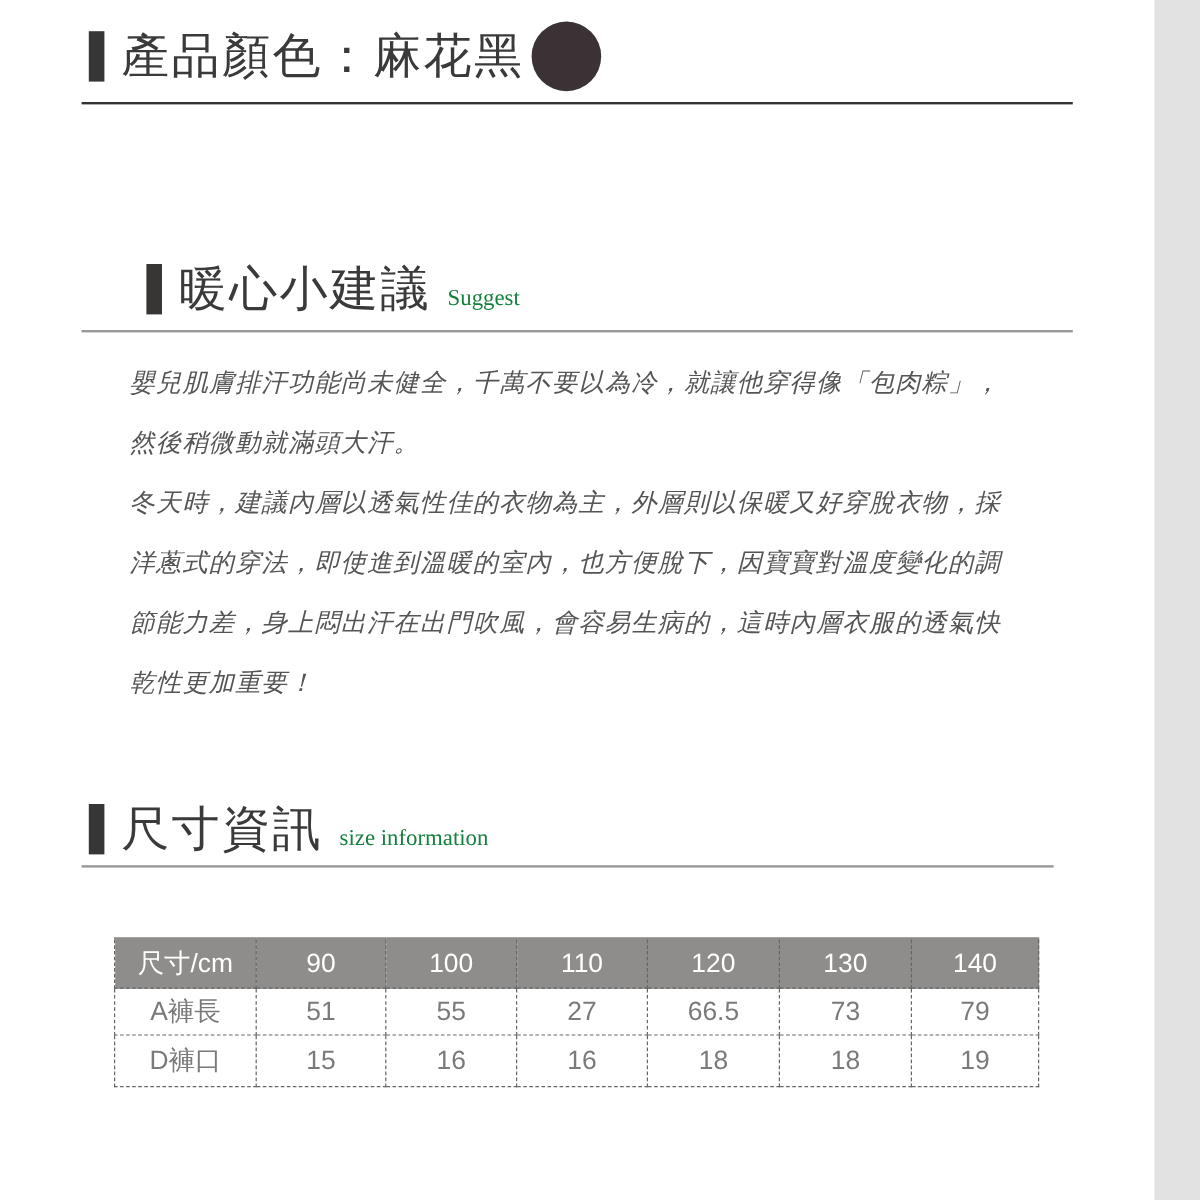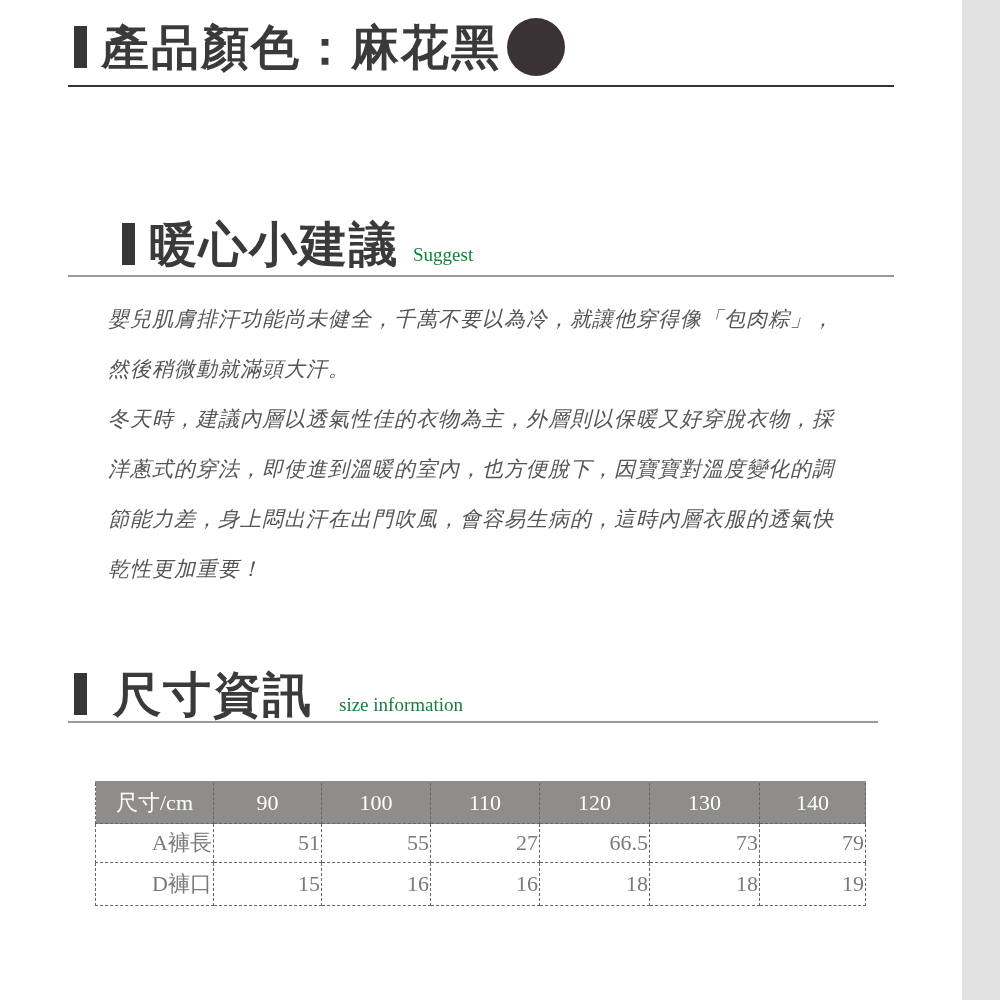--- a/index.html
+++ b/index.html
@@ -8,45 +8,45 @@
     background:#ffffff;
     font-family:"DejaVu Sans", "Liberation Sans", sans-serif;
     color:#333;
   }
   .side-gutter {
     position:absolute; left:962px; top:0; width:38px; height:1000px;
     background:#e2e2e2;
   }
   .section-head { position:absolute; display:flex; align-items:center; }
   .head-bar { width:13px; height:42px; background:#383535; margin-right:14px; }
-  .head-title { font-size:48px; color:#3a3a3a; letter-spacing:2px; font-weight:700; line-height:1; }
+  .head-title { font-size:40px; color:#3a3a3a; letter-spacing:2px; font-weight:400; line-height:1; }
   .head-sub { font-size:19px; color:#15803d; margin-left:14px; align-self:flex-end; padding-bottom:2px;font-family:Liberation Serif, serif; }
   .color-swatch { width:58px; height:58px; border-radius:50%; margin-left:6px; }
   .rule { position:absolute; height:2px; }
 
   .advice {
     position:absolute; left:108px; top:294px; width:740px;
     font-size:21px; color:#555; line-height:50px; letter-spacing:1px;font-style:italic;
   }
   .advice p { margin:0; }
 
   table.size {
     position:absolute; left:95px; top:781px; width:770px;
     border-collapse:collapse; table-layout:fixed;
-    font-family:Liberation Serif, serif;
+    font-family:Liberation Sans, sans-serif;
   }
   table.size th, table.size td {
     text-align:center; font-size:22px; font-weight:normal;
     border:1px dashed #666;
   }
   table.size th {
     background:#8e8d8b; color:#fff; height:38px;
     border-top:2px solid #8e8d8b;
   }
-  table.size td { color:#7a7a7a; height:40px;text-align:right; }
+  table.size td { color:#7a7a7a; height:40px; }
   table.size tr:first-child td { height:36px; }
   table.size .rowhead { color:#7a7a7a; }
 </style>
 </head>
 <body>
 
 <div class="side-gutter"></div>
 
 <div class="section-head" style="left:74px; top:18px;">
   <div class="head-bar"></div>
@@ -60,21 +60,21 @@
   <span class="head-title">暖心小建議</span>
   <span class="head-sub">Suggest</span>
 </div>
 <div class="rule" style="left:68px; top:275px; width:826px; background:#999;"></div>
 
 <div class="advice">
   <p>嬰兒肌膚排汗功能尚未健全，千萬不要以為冷，就讓他穿得像「包肉粽」，然後稍微動就滿頭大汗。</p>
   <p>冬天時，建議內層以透氣性佳的衣物為主，外層則以保暖又好穿脫衣物，採洋蔥式的穿法，即使進到溫暖的室內，也方便脫下，因寶寶對溫度變化的調節能力差，身上悶出汗在出門吹風，會容易生病的，這時內層衣服的透氣快乾性更加重要！</p>
 </div>
 
-<div class="section-head" style="left:74px; top:670px;gap:12px;">
+<div class="section-head" style="left:74px; top:670px;">
   <div class="head-bar"></div>
   <span class="head-title">尺寸資訊</span>
   <span class="head-sub">size information</span>
 </div>
 <div class="rule" style="left:68px; top:721px; width:810px; background:#999;"></div>
 
 <table class="size">
   <colgroup>
     <col style="width:118px">
       <col style="width:108px">

